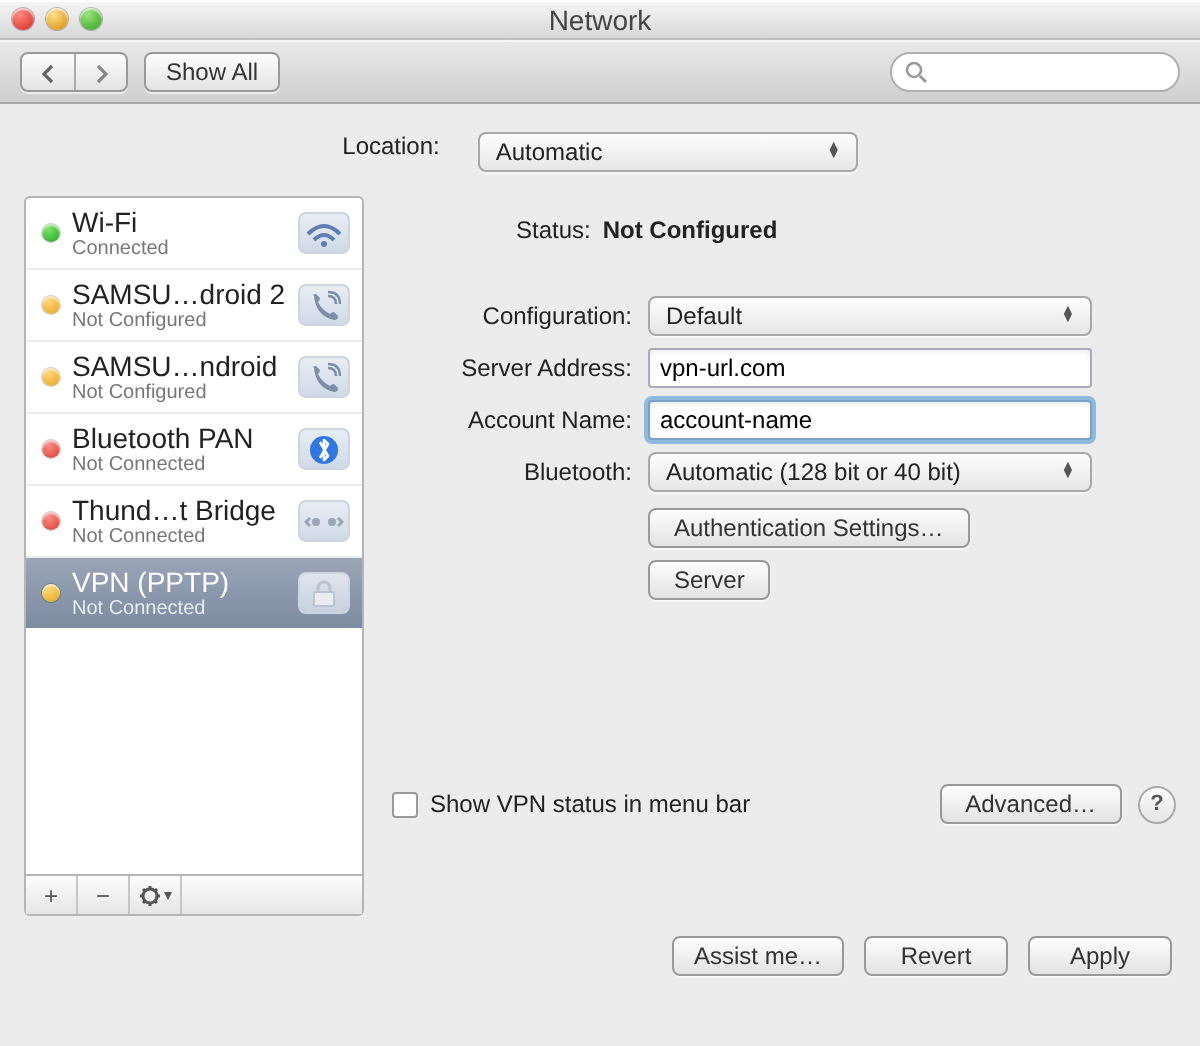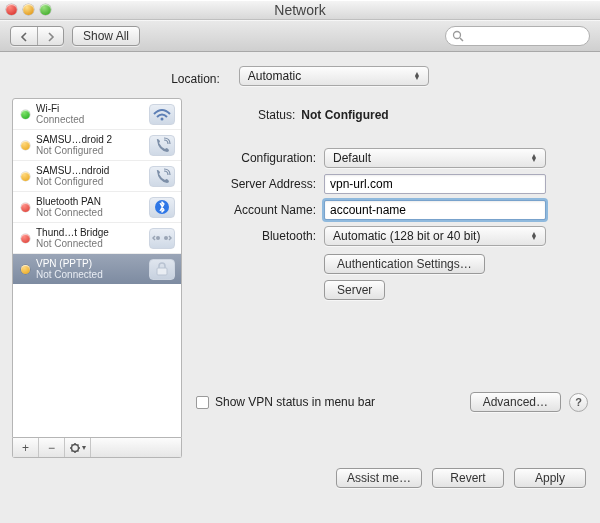--- a/index.html
+++ b/index.html
@@ -71,21 +71,21 @@
   }
   .toolbar .search svg { flex: none; }
   .toolbar .search input {
     border: none; outline: none; background: transparent;
     font-size: 11px; width: 100%; margin-left: 4px;
   }
 
   
   .content { padding: 10px 12px 0 12px; }
   .location-row {
-    display: flex; align-items: flex-end; justify-content: center;
+    display: flex; align-items: flex-start; justify-content: center;
     gap: 19px; margin: 4px 0 12px 0; font-size: 12px;
   }
   .popup {
     display: inline-flex; align-items: center; justify-content: space-between;
     border: 1px solid #a7a7a7; border-radius: 4px;
     background: linear-gradient(#fdfdfd,#e6e6e6);
     height: 20px; padding: 0 4px 0 8px; font-size: 12px;
     box-shadow: 0 1px 0 rgba(255,255,255,.6);
   }
   .popup .arrows {
@@ -109,21 +109,21 @@
   .svc.selected {
     background: linear-gradient(#9aa5b7,#7d8ba1);
     color: #fff;
   }
   .status-dot { width:9px; height:9px; border-radius:50%; flex:none;
     box-shadow: inset 0 1px 1px rgba(255,255,255,.7), 0 0 0 .5px rgba(0,0,0,.2); }
   .dot-green { background: radial-gradient(circle at 35% 30%, #7fe36a, #1ca81c); }
   .dot-amber { background: radial-gradient(circle at 35% 30%, #ffd77a, #e6a419); }
   .dot-red   { background: radial-gradient(circle at 35% 30%, #ff8c83, #d83a32); }
   .svc .text { flex:1; min-width:0; }
-  .svc .name { font-size: 10px; white-space:nowrap; overflow:hidden; text-overflow:ellipsis; }
+  .svc .name { font-size: 14px; white-space:nowrap; overflow:hidden; text-overflow:ellipsis; }
   .svc .state { font-size: 10px; color:#777; }
   .svc.selected .state { color:#e8ecf3; }
   .svc .iconbox {
     width:26px;height:21px;border-radius:4px;
     background: linear-gradient(#e9eef5,#cfd9e6);
     display:flex;align-items:center;justify-content:center;flex:none;
     border:1px solid #cdd5e1;
   }
   .svc.selected .iconbox { background: linear-gradient(#dfe5ee,#c7d1df); }
   .sidebar-footer {

